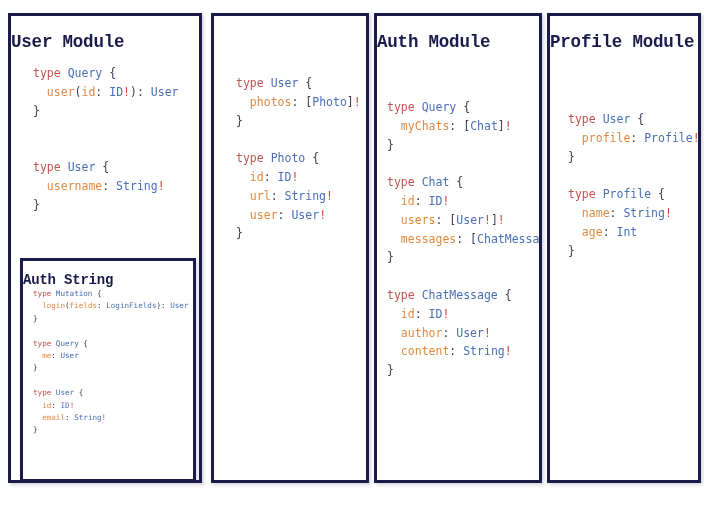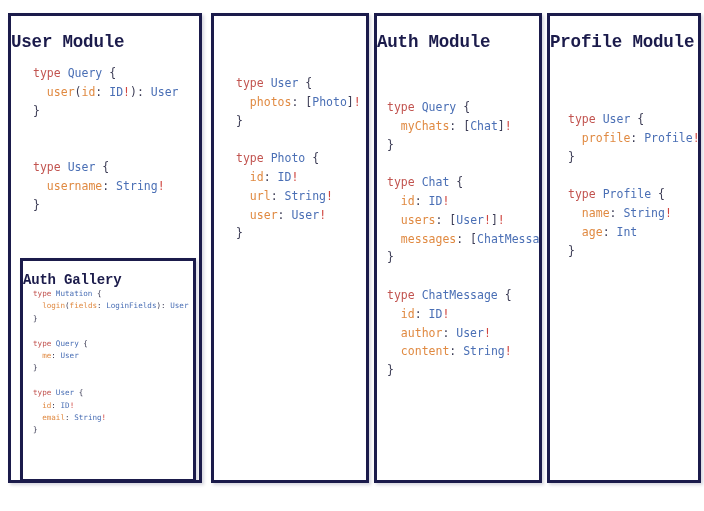--- a/index.html
+++ b/index.html
@@ -69,21 +69,21 @@
 </head>
 <body>
 
 <div id="canvas">
 
   <div class="panel" id="panel-user">
     <div class="panel-title title-lg">User Module</div>
     <div class="code code-lg code-block-lg"><div><span class="k">type </span><span class="t">Query</span><span class="p"> {</span></div><div><span class="p">  </span><span class="f">user</span><span class="p">(</span><span class="f">id</span><span class="p">: </span><span class="t">ID</span><span class="b">!</span><span class="p">): </span><span class="t">User</span></div><div><span class="p">}</span></div><div>&nbsp;</div><div>&nbsp;</div><div><span class="k">type </span><span class="t">User</span><span class="p"> {</span></div><div><span class="p">  </span><span class="f">username</span><span class="p">: </span><span class="t">String</span><span class="b">!</span></div><div><span class="p">}</span></div></div>
 
     <div class="panel" id="panel-auth">
-      <div class="panel-title title-sm">Auth Gallery</div>
+      <div class="panel-title title-sm">Auth String</div>
       <div class="code code-sm code-block-sm"><div><span class="k">type </span><span class="t">Mutation</span><span class="p"> {</span></div><div><span class="p">  </span><span class="f">login</span><span class="p">(</span><span class="f">fields</span><span class="p">: </span><span class="t">LoginFields</span><span class="p">): </span><span class="t">User</span></div><div><span class="p">}</span></div><div>&nbsp;</div><div><span class="k">type </span><span class="t">Query</span><span class="p"> {</span></div><div><span class="p">  </span><span class="f">me</span><span class="p">: </span><span class="t">User</span></div><div><span class="p">}</span></div><div>&nbsp;</div><div><span class="k">type </span><span class="t">User</span><span class="p"> {</span></div><div><span class="p">  </span><span class="f">id</span><span class="p">: </span><span class="t">ID</span><span class="b">!</span></div><div><span class="p">  </span><span class="f">email</span><span class="p">: </span><span class="t">String</span><span class="b">!</span></div><div><span class="p">}</span></div></div>
     </div>
   </div>
 
   <div class="panel" id="panel-gallery">
     <div class="code code-lg code-block-lg" id="gallery-code"><div><span class="k">type </span><span class="t">User</span><span class="p"> {</span></div><div><span class="p">  </span><span class="f">photos</span><span class="p">: </span><span class="p">[</span><span class="t">Photo</span><span class="p">]</span><span class="b">!</span></div><div><span class="p">}</span></div><div>&nbsp;</div><div><span class="k">type </span><span class="t">Photo</span><span class="p"> {</span></div><div><span class="p">  </span><span class="f">id</span><span class="p">: </span><span class="t">ID</span><span class="b">!</span></div><div><span class="p">  </span><span class="f">url</span><span class="p">: </span><span class="t">String</span><span class="b">!</span></div><div><span class="p">  </span><span class="f">user</span><span class="p">: </span><span class="t">User</span><span class="b">!</span></div><div><span class="p">}</span></div></div>
   </div>
 
   <div class="panel" id="panel-chat">
     <div class="panel-title title-lg">Auth Module</div>

